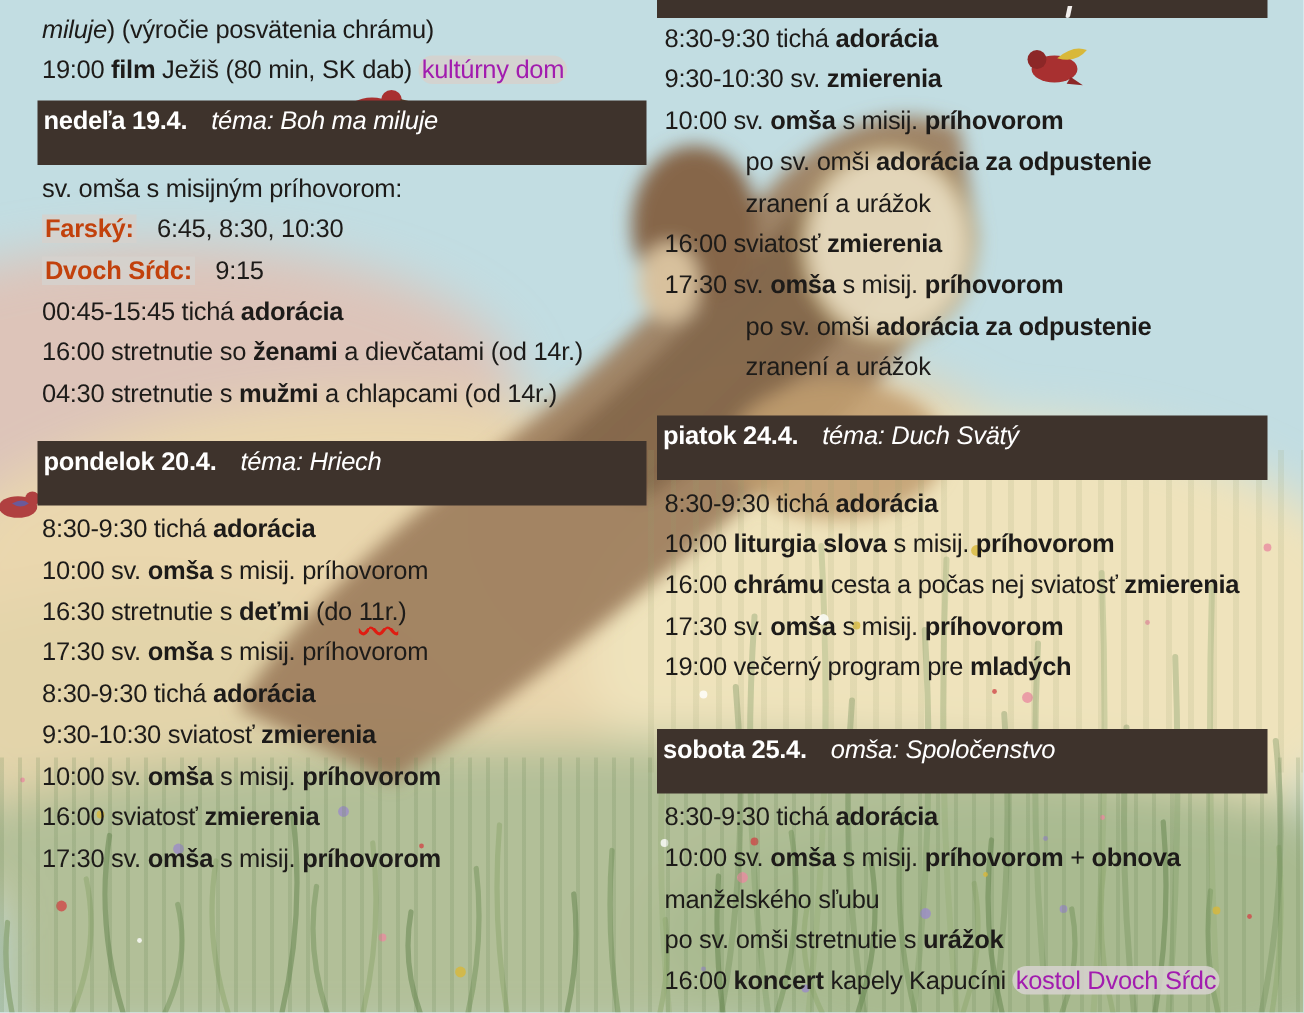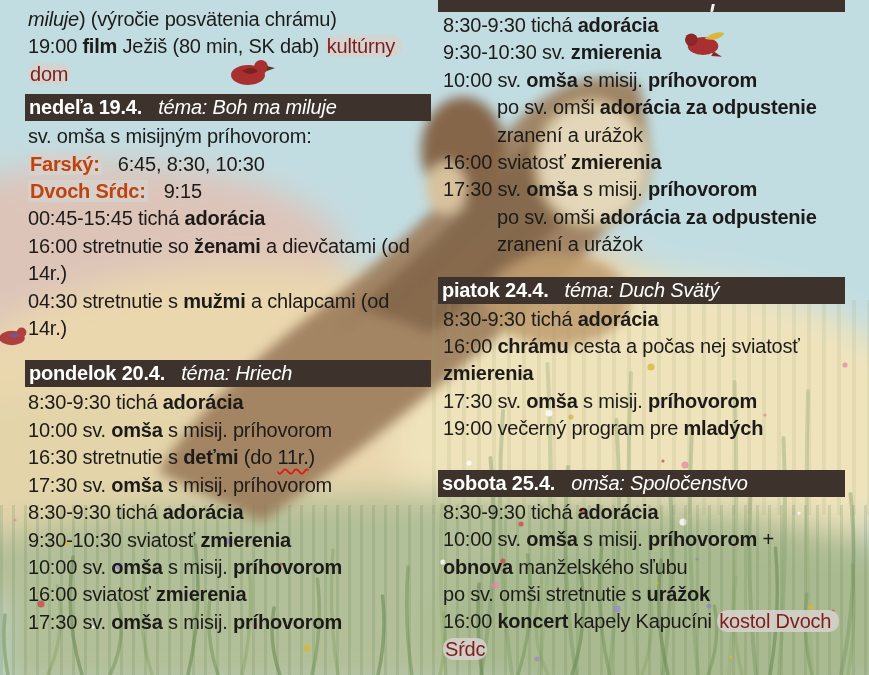--- a/index.html
+++ b/index.html
@@ -6,37 +6,37 @@
   .page{
     position:relative; width:869px; height:675px; overflow:hidden;
     font-family:"Liberation Sans", sans-serif; background:#c2dde2;
   }
   .bg{position:absolute; left:0; top:0; width:869px; height:675px;}
   .meadow-tex{position:absolute; left:0; top:505px; width:869px; height:170px;
     background:repeating-linear-gradient(90deg, rgba(104,134,84,.20) 0 3px, transparent 3px 12px); pointer-events:none;}
   .meadow-tex2{position:absolute; left:432px; top:300px; width:437px; height:215px;
     background:repeating-linear-gradient(90deg, rgba(148,158,108,.14) 0 4px, transparent 4px 15px); pointer-events:none;}
 
-  .col{position:absolute; top:0; font-size:20px; line-height:27.4px; color:#1d1b19; z-index:3;}
+  .col{position:absolute; top:0; font-size:17px; line-height:27.4px; color:#1d1b19; z-index:3;}
   .col-left{left:25px; width:406px; padding-top:6px;}
   .col-right{left:438px; width:407px;}
 
   .line{white-space:pre-wrap; padding-left:3px; letter-spacing:-0.2px;}
   .col-right .line{padding-left:5px;}
   .col-right .line.indent{padding-left:59px;}
 
   .seg.b{font-weight:bold;}
   .seg.i{font-style:italic;}
   .seg.hl{background:rgba(213,209,205,0.88); padding:0 2px; -webkit-box-decoration-break:clone; box-decoration-break:clone;}
-  .seg.loc{color:#7f1d1d;border-radius:10px;}
+  .seg.loc{color:#a21caf;border-radius:10px;}
   .seg.lbl{color:#c2410c; font-weight:bold;}
   .seg.sq{text-decoration:underline wavy #df1d12 2px; text-underline-offset:4px; text-decoration-skip-ink:none;}
 
   .day-header{
-    background:#3e332c; color:#ffffff; height:27px; line-height:27px;
+    background:#3e332c; color:#ffffff; height:43px; line-height:27px;
     padding-left:4px; margin:12px 0 2px 0; white-space:nowrap; overflow:hidden;
   }
   .day-header .day{font-weight:bold; letter-spacing:-0.2px;}
   .day-header .theme{font-style:italic; margin-left:16px; letter-spacing:-0.2px;}
   .day-header.clipped{height:12px; margin:0; position:relative;}
   .day-header.clipped::after{ 
     content:""; position:absolute; left:273px; top:4px; width:3px; height:8px;
     background:#f2efec; border-radius:0 0 2px 2px; transform:skewX(-12deg);
   }
   .col-left .blk-2{margin-top:6px;}
@@ -209,20 +209,21 @@
       <div class="line blk-2"><span class="seg">9:30-10:30 sv. </span><span class="seg b">zmierenia</span></div>
       <div class="line blk-3"><span class="seg">10:00 sv. </span><span class="seg b">omša</span><span class="seg"> s misij. </span><span class="seg b">príhovorom</span></div>
       <div class="line indent blk-4"><span class="seg">po sv. omši </span><span class="seg b">adorácia za odpustenie</span></div>
       <div class="line indent blk-5"><span class="seg">zranení a urážok</span></div>
       <div class="line blk-6"><span class="seg">16:00 sviatosť </span><span class="seg b">zmierenia</span></div>
       <div class="line blk-7"><span class="seg">17:30 sv. </span><span class="seg b">omša</span><span class="seg"> s misij. </span><span class="seg b">príhovorom</span></div>
       <div class="line indent blk-8"><span class="seg">po sv. omši </span><span class="seg b">adorácia za odpustenie</span></div>
       <div class="line indent blk-9"><span class="seg">zranení a urážok</span></div>
       <div class="day-header blk-10"><span class="day">piatok 24.4.</span><span class="theme">téma: Duch Svätý</span></div>
       <div class="line blk-11"><span class="seg">8:30-9:30 tichá </span><span class="seg b">adorácia</span></div>
+      <div class="line blk-12"><span class="seg">10:00 </span><span class="seg b">liturgia slova</span><span class="seg"> s misij. </span><span class="seg b">príhovorom</span></div>
       <div class="line blk-13"><span class="seg">16:00 </span><span class="seg b">chrámu</span><span class="seg"> cesta a počas nej sviatosť </span><span class="seg b">zmierenia</span></div>
       <div class="line blk-14"><span class="seg">17:30 sv. </span><span class="seg b">omša</span><span class="seg"> s misij. </span><span class="seg b">príhovorom</span></div>
       <div class="line blk-15"><span class="seg">19:00 večerný program pre </span><span class="seg b">mladých</span></div>
       <div class="day-header blk-16"><span class="day">sobota 25.4.</span><span class="theme">omša: Spoločenstvo</span></div>
       <div class="line blk-17"><span class="seg">8:30-9:30 tichá </span><span class="seg b">adorácia</span></div>
       <div class="line blk-18"><span class="seg">10:00 sv. </span><span class="seg b">omša</span><span class="seg"> s misij. </span><span class="seg b">príhovorom</span><span class="seg"> + </span><span class="seg b">obnova</span><span class="seg"> manželského sľubu</span></div>
       <div class="line blk-19"><span class="seg">po sv. omši stretnutie s </span><span class="seg b">urážok</span></div>
       <div class="line blk-20"><span class="seg">16:00 </span><span class="seg b">koncert</span><span class="seg"> kapely Kapucíni </span><span class="seg hl loc">kostol Dvoch Sŕdc</span></div>
     </div>
 </div>

